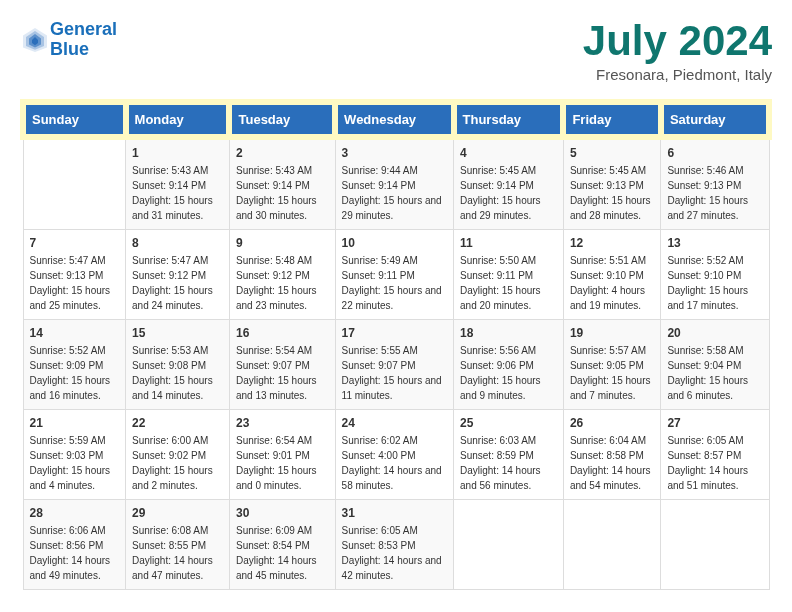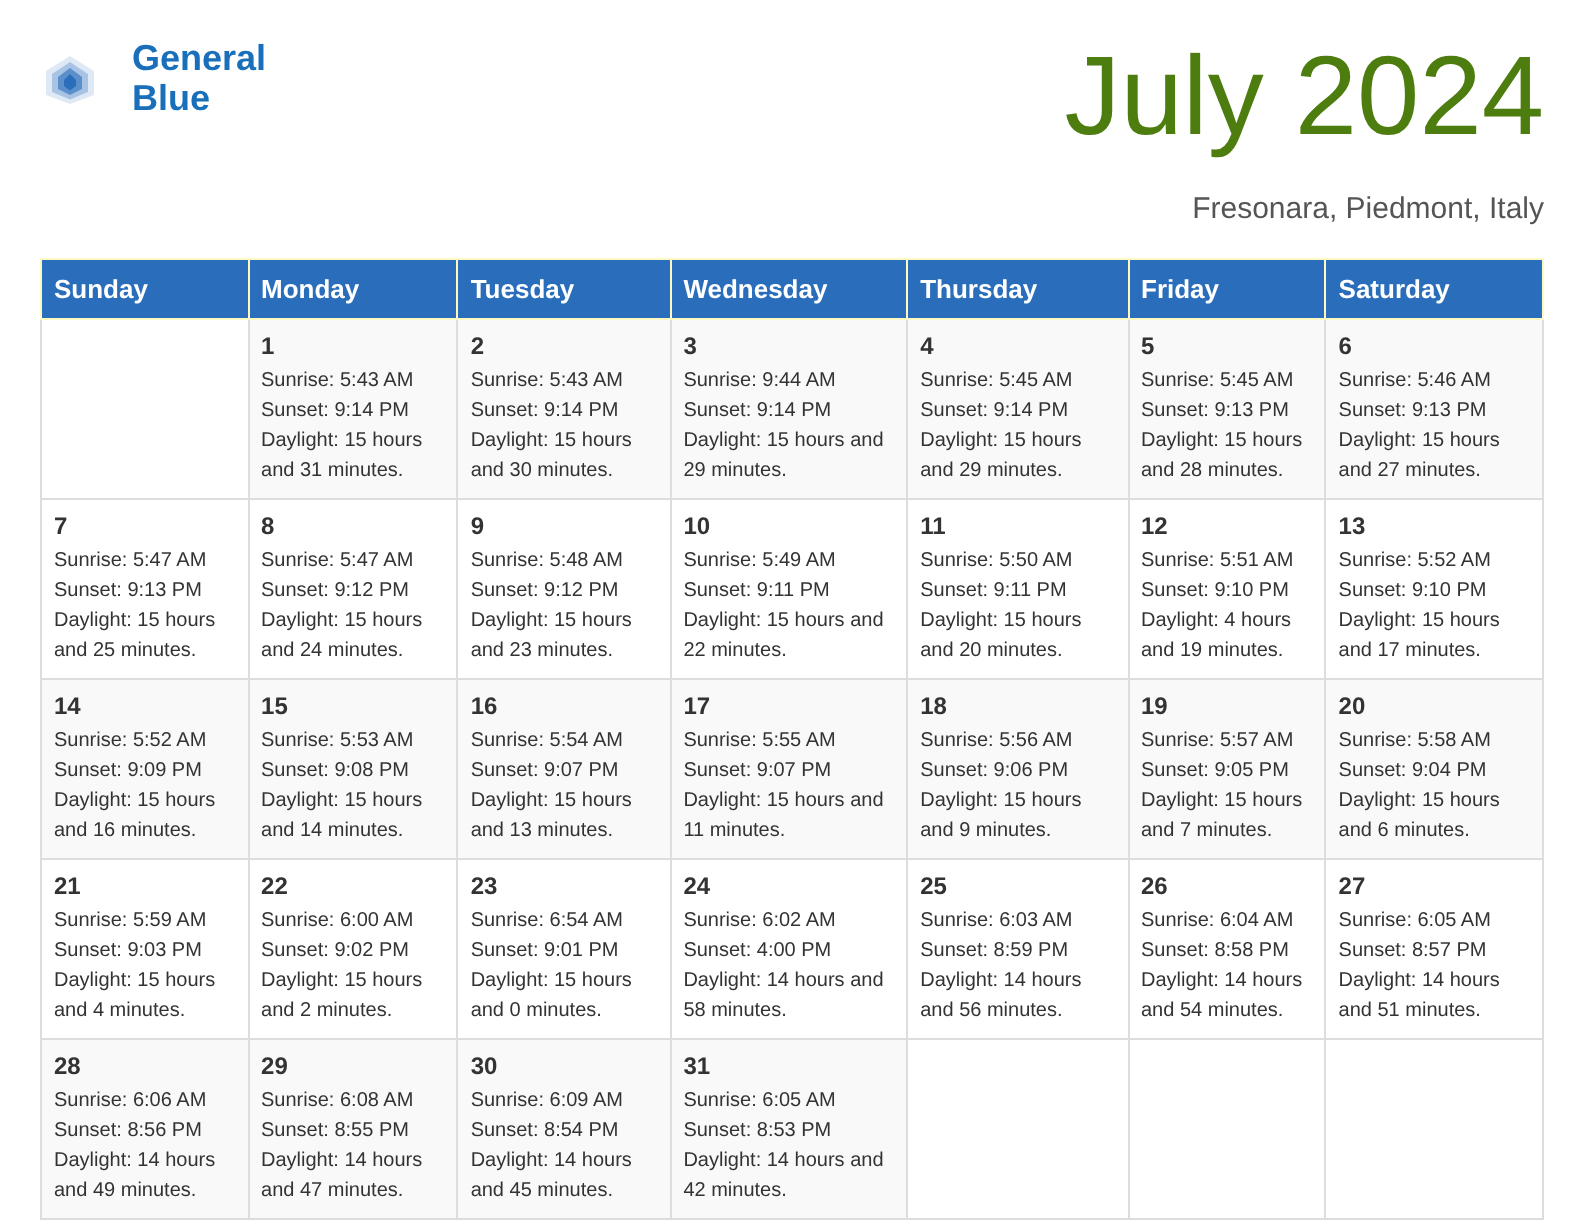--- a/index.html
+++ b/index.html
@@ -12,64 +12,64 @@
     }
     .header {
       display: flex;
       justify-content: space-between;
       align-items: flex-start;
       margin-bottom: 16px;
     }
     .logo {
       display: flex;
       align-items: center;
-      gap: 16px;
+      gap: 0;
     }
     .logo-text {
       font-size: 18px;
       font-weight: bold;
       color: #333;
       line-height: 1.1;
     }
     .logo-text span {
       color: #1a6fba;
     }
     .logo-icon {
       width: 30px;
       height: 30px;
     }
     .title-block {
       text-align: right;
     }
     .month-title {
-      font-size: 56px;
-      font-weight: normal;
-      color: #4d7c0f;
+      font-size: 42px;
+      font-weight: bold;
+      color: #0f766e;
       line-height: 1;
     }
     .subtitle {
       font-size: 15px;
       color: #555;
-      margin-top: 20px;
+      margin-top: 4px;
     }
     table {
       width: 100%;
       border-collapse: collapse;
       font-size: 11px;
     }
     thead tr {
       background-color: #2a6ebb;
       color: white;
     }
     thead th {
       padding: 7px 6px;
       text-align: left;
       font-size: 13px;
       font-weight: bold;
-      border: 1px solid #fef9c3;
+      border: 6px solid #fef9c3;
     }
     tbody tr {
       border-bottom: 1px solid #ccc;
     }
     tbody td {
       vertical-align: top;
       padding: 6px 6px;
       border: 1px solid #ddd;
       min-height: 80px;
       height: 90px;

